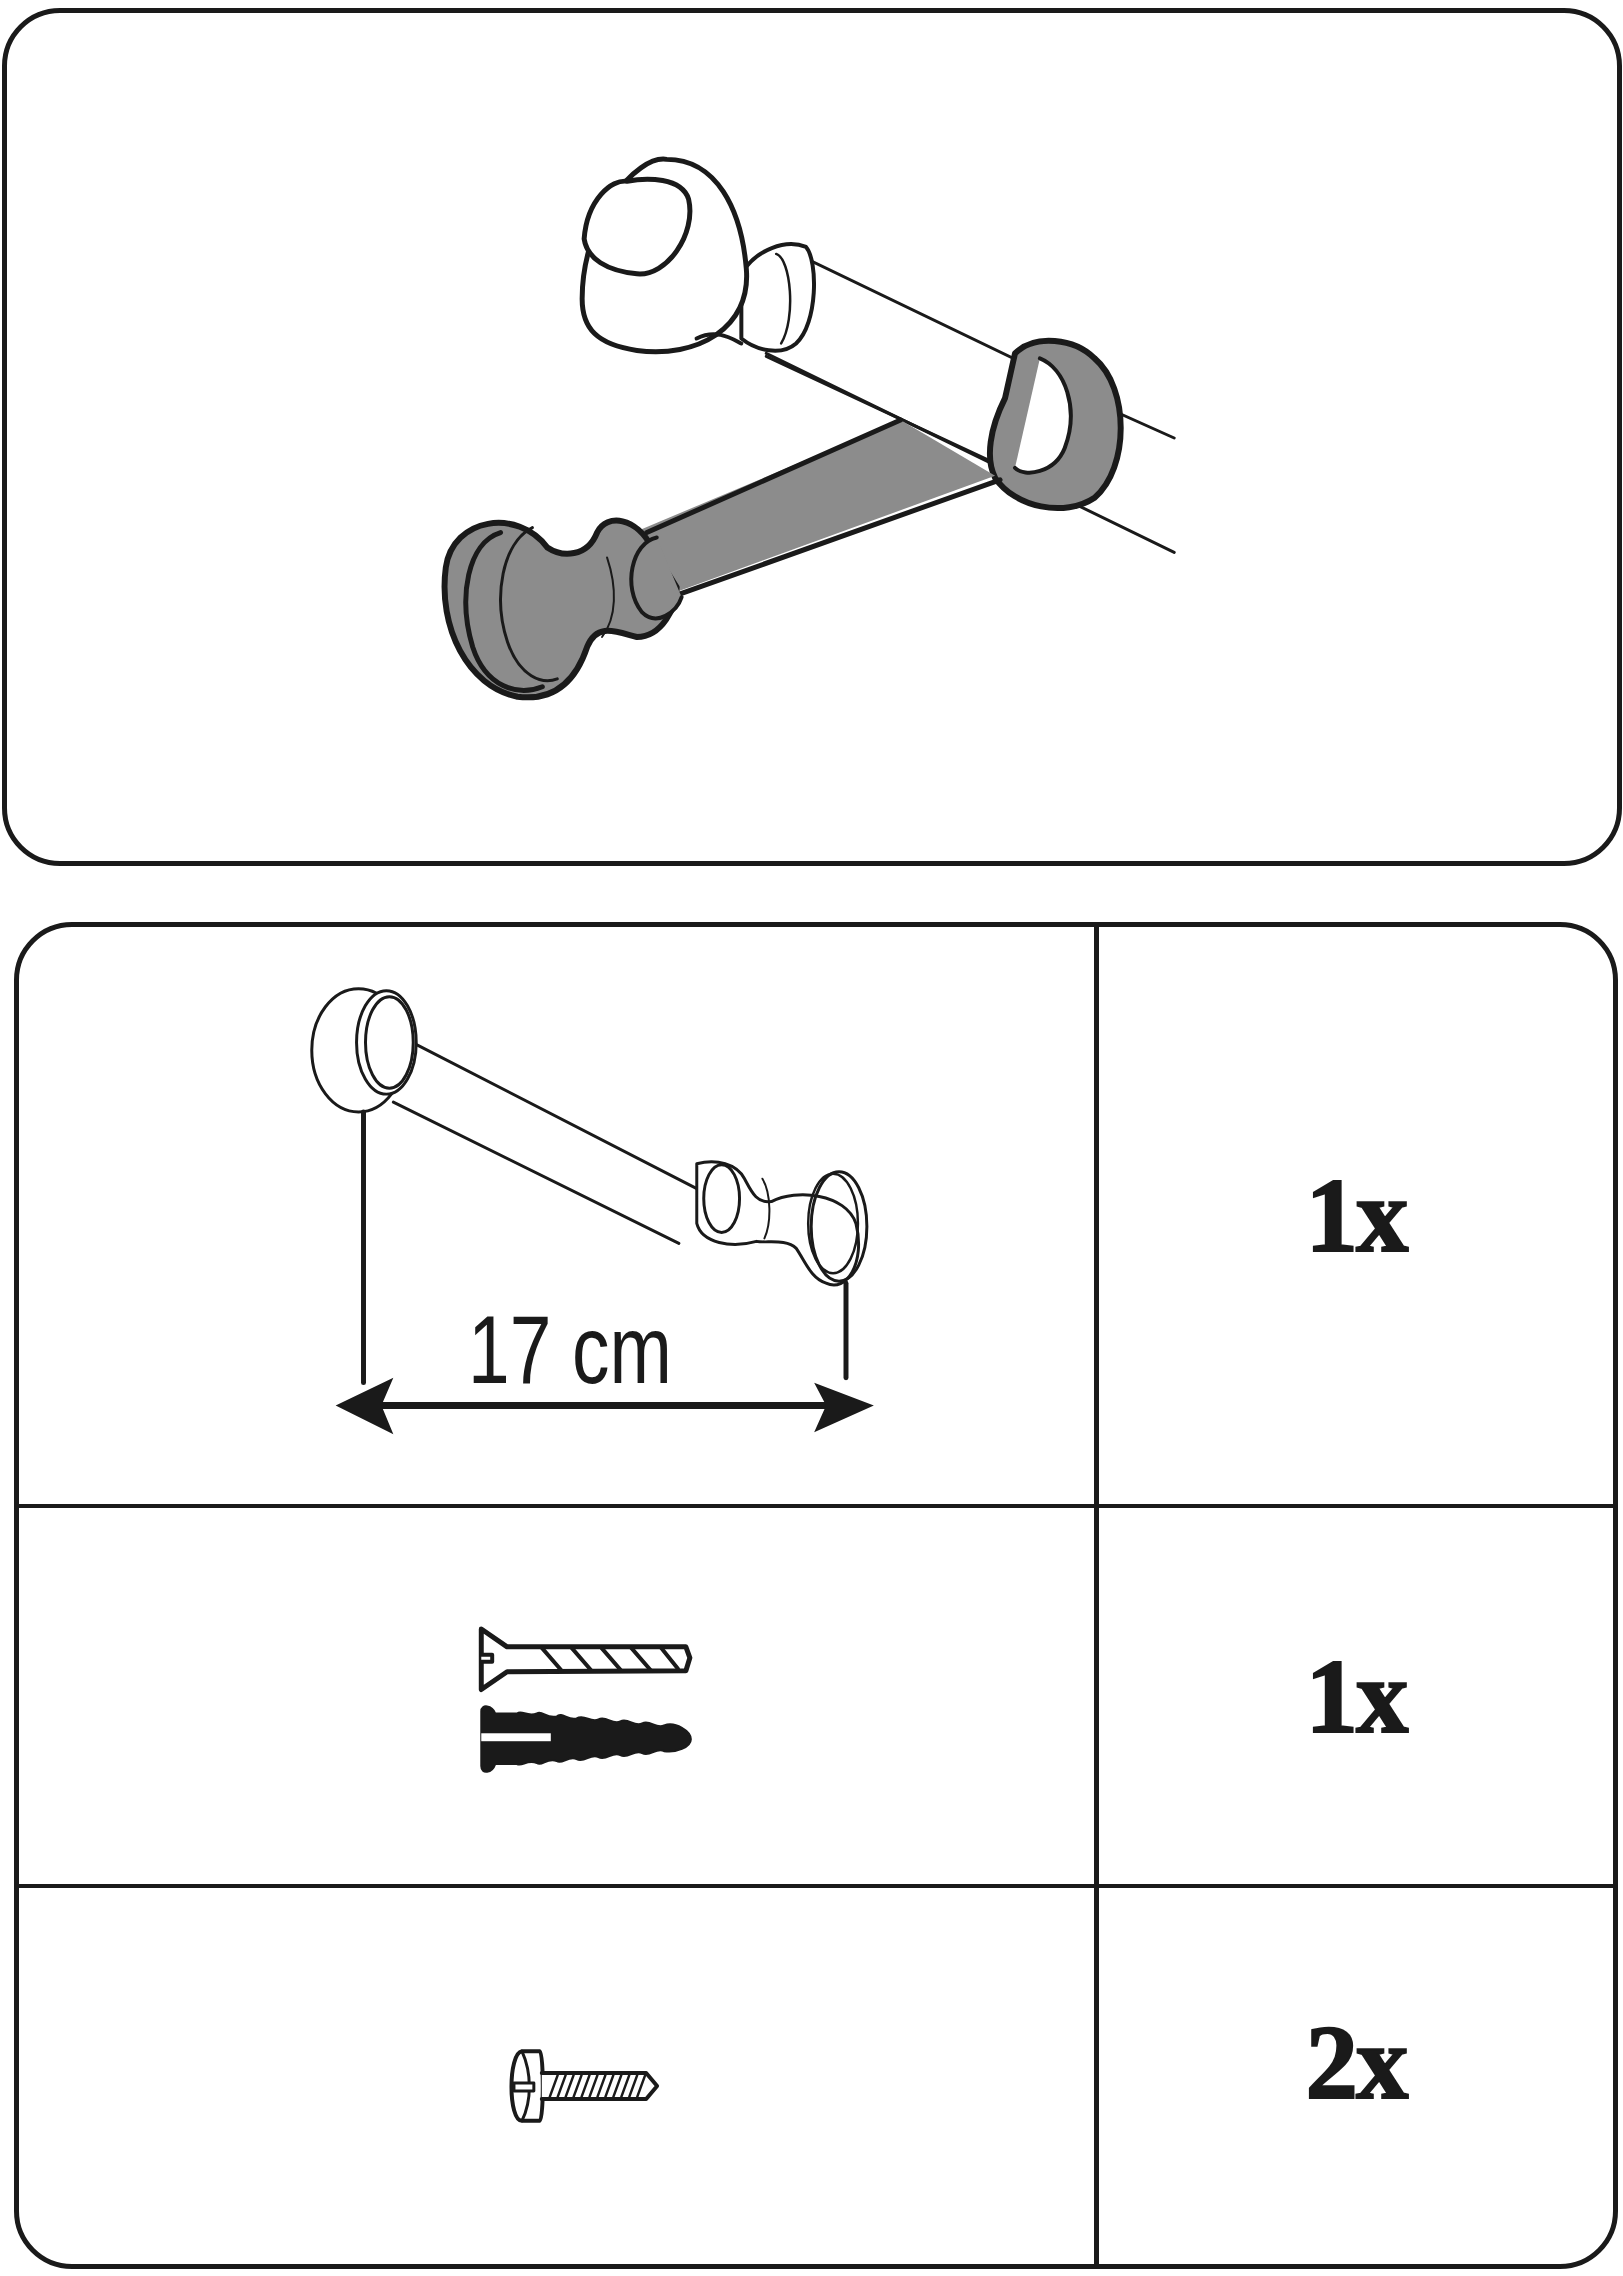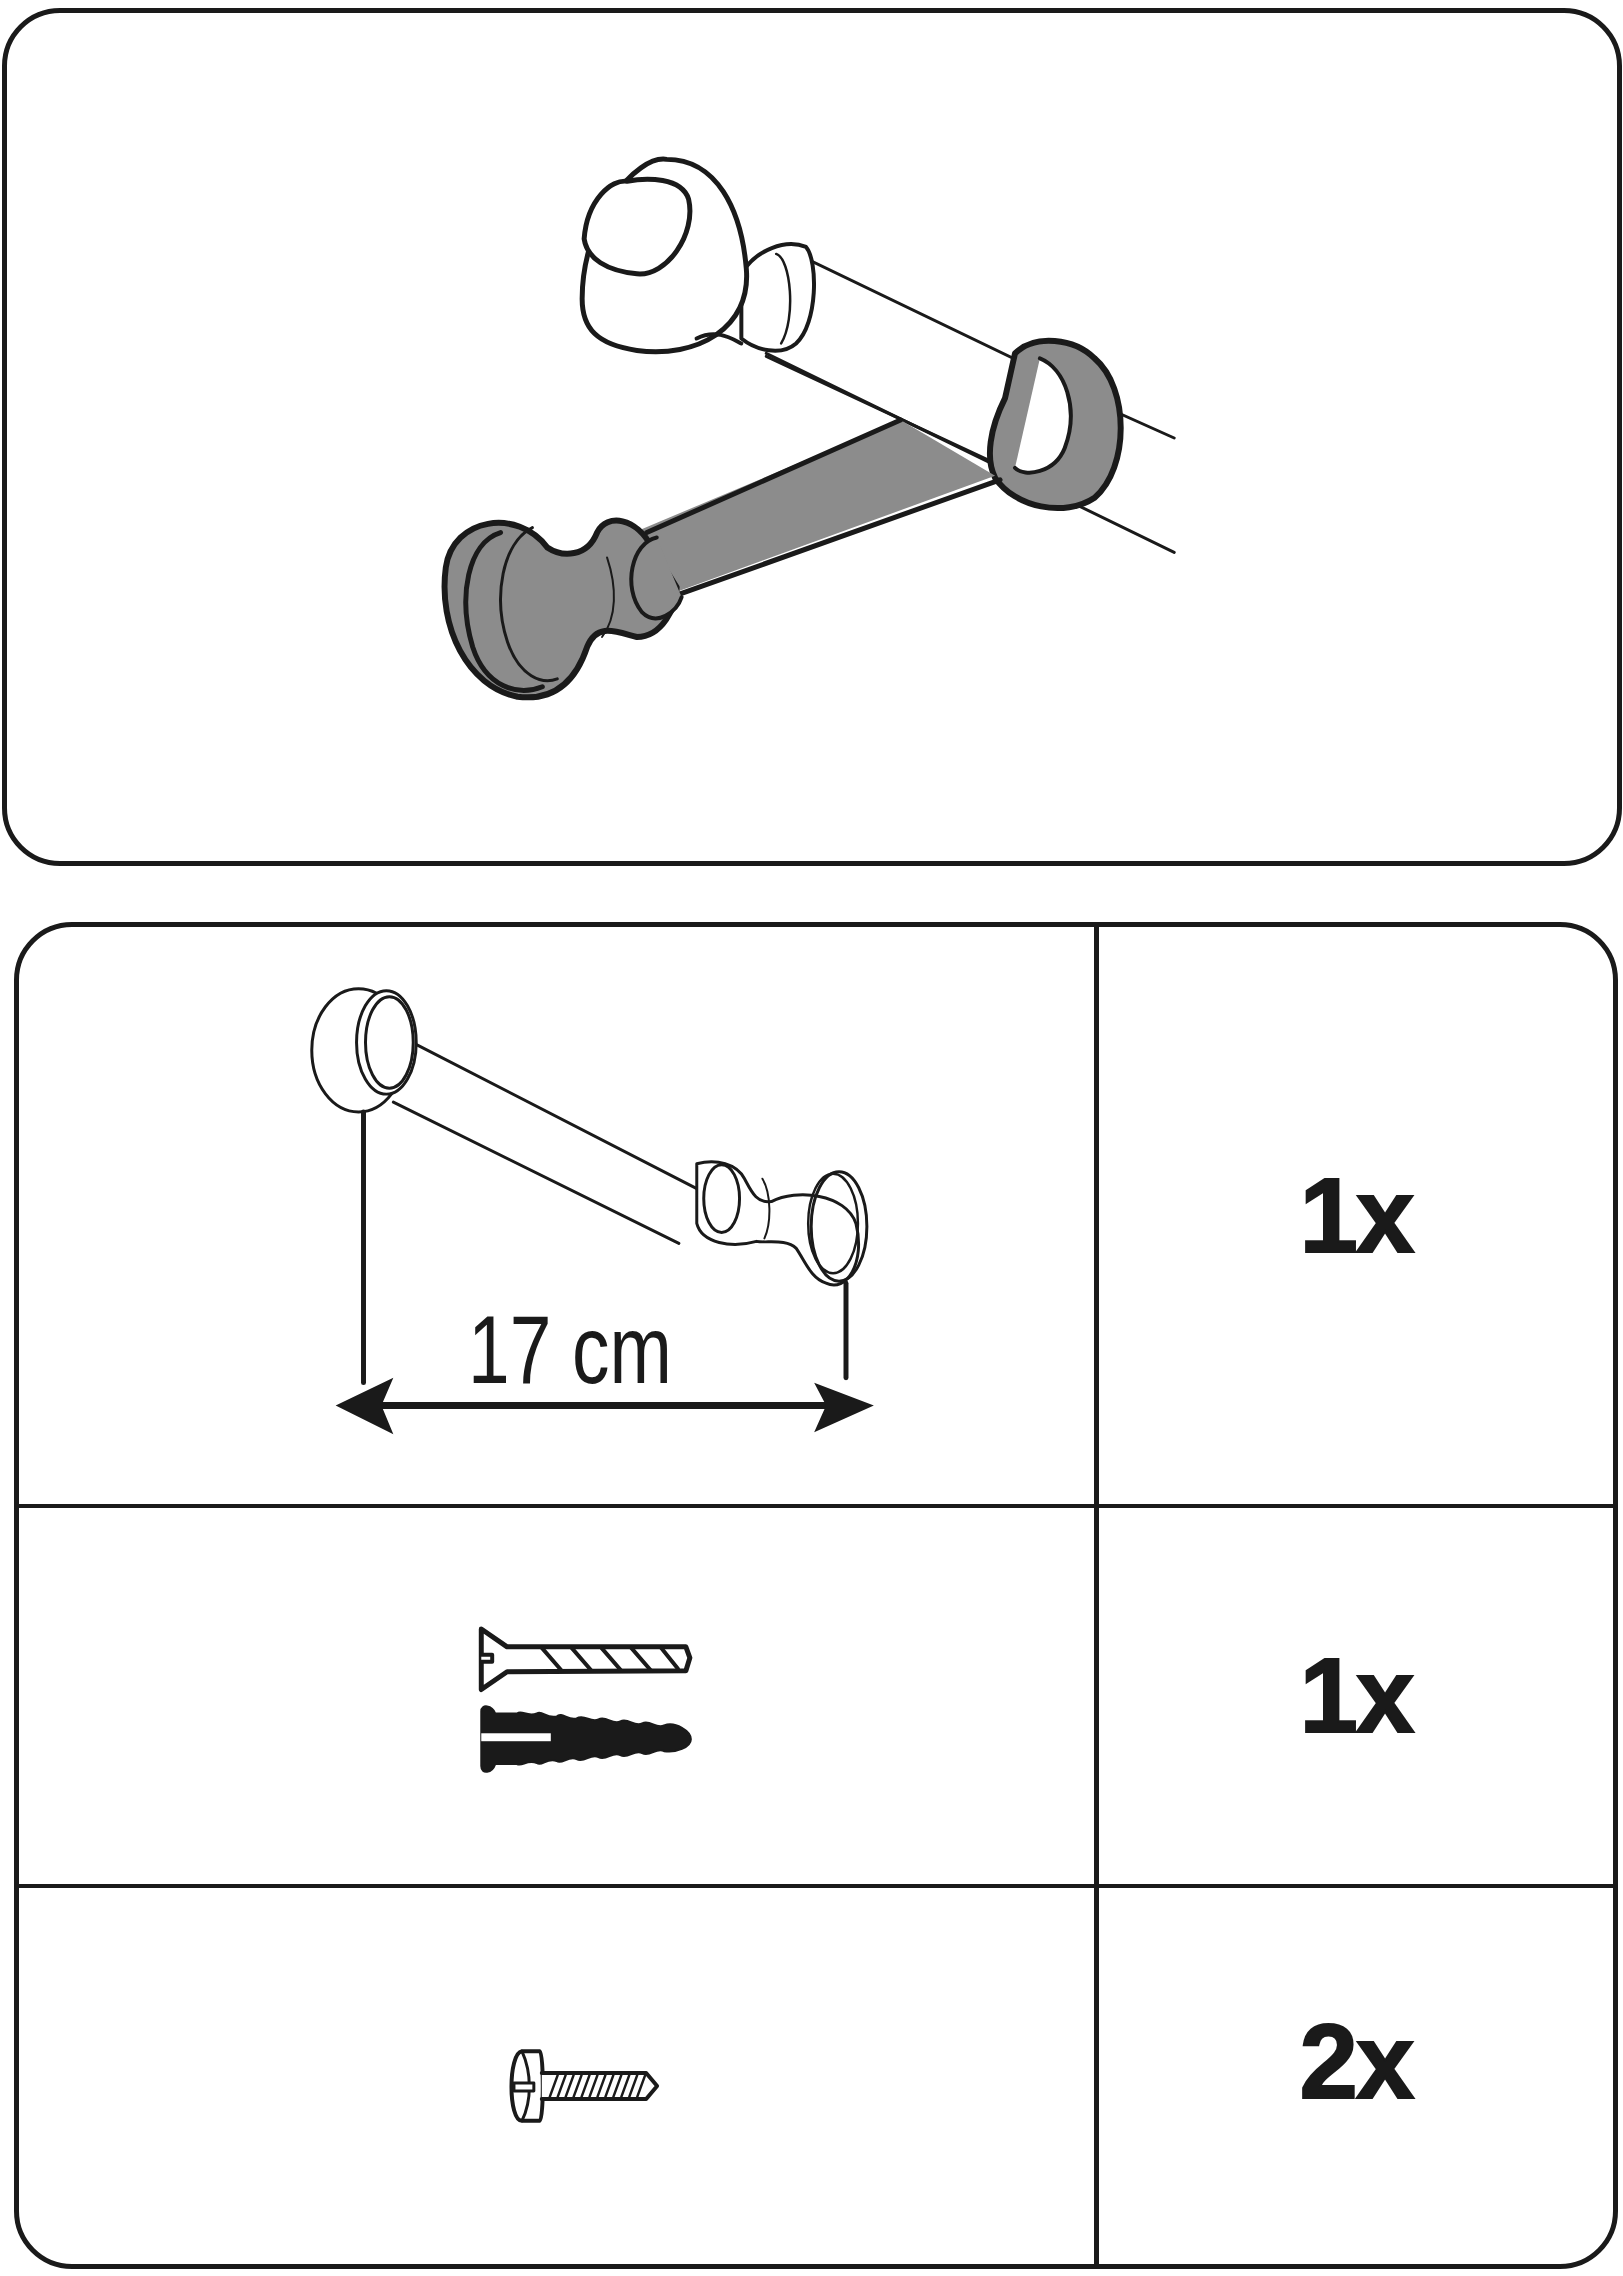--- a/index.html
+++ b/index.html
@@ -4,21 +4,21 @@
 <style>
   html, body { margin: 0; padding: 0; background: #ffffff; }
   body { width: 1624px; height: 2277px; position: relative; overflow: hidden; font-family: "Liberation Sans", sans-serif; color: #1a1a1a; }
   .panel { position: absolute; box-sizing: border-box; border: 5px solid #1a1a1a; background: #fff; }
   #hero-panel { left: 2px; top: 8px; width: 1620px; height: 858px; border-radius: 58px; }
   #parts-panel { left: 14px; top: 922px; width: 1604px; height: 1347px; border-radius: 58px; overflow: hidden; }
   .svg-full { position: absolute; left: 0; top: 0; }
   .vdiv { position: absolute; left: 1075px; top: 0; width: 5px; height: 100%; background: #1a1a1a; }
   .hdiv { position: absolute; left: 0; width: 100%; height: 4px; background: #1a1a1a; }
   .qty { position: absolute; left: 1080px; width: 514px; display: flex; align-items: center; justify-content: center;
-         font-family: Liberation Sans, sans-serif; font-weight: 900; font-size: 105px; color: #1a1a1a; letter-spacing: -2px; -webkit-text-stroke: 2px #1a1a1a; }
+         font-family: Liberation Serif, serif; font-weight: 900; font-size: 105px; color: #1a1a1a; letter-spacing: -2px; -webkit-text-stroke: 2px #1a1a1a; }
   .dim-label { position: absolute; font-family: "Liberation Sans Narrow", "Liberation Sans", sans-serif; font-size: 96px; color: #1a1a1a; transform: scaleX(0.78); transform-origin: left top; white-space: nowrap; line-height: 1; }
 </style>
 </head>
 <body>
 
 <div id="hero-panel" class="panel">
   <svg class="svg-full" width="1610" height="848" viewBox="7 13 1618 852">
     <g stroke="#1a1a1a" fill="none" stroke-linecap="round" stroke-linejoin="round">
 
       <line x1="800" y1="270" x2="1180" y2="440" stroke-width="3"></line>

